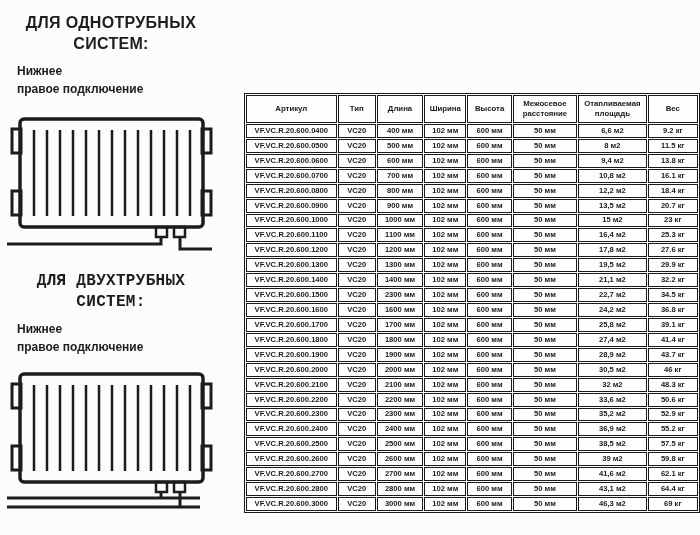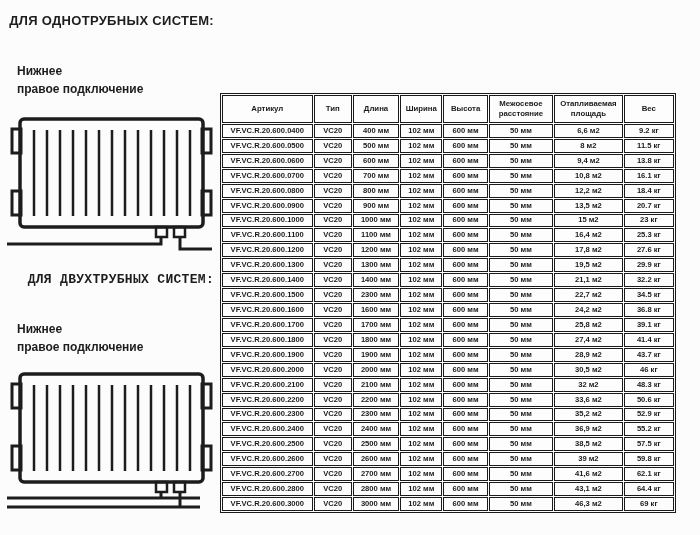--- a/index.html
+++ b/index.html
@@ -7,43 +7,43 @@
     position:relative;
     width:700px;height:535px;
     background:#fcfcfc;
     font-family:"Liberation Sans","DejaVu Sans",sans-serif;
     color:#1d1d1d;
     overflow:hidden;
   }
   
   .section-heading{
     position:absolute;left:8px;width:206px;
-    text-align:right;
-    font-size:13px;font-weight:800;line-height:1.32;
+    text-align:center;
+    font-size:16px;font-weight:800;line-height:1.32;
     letter-spacing:.3px;color:#1d1d1d;
     white-space:pre-line;
   }
   .heading-1{top:12px;}
   .heading-2{top:271px;font-family:Liberation Mono, monospace;}
   .connection-label{
     position:absolute;left:17px;width:210px;
     font-size:12px;font-weight:700;line-height:1.5;
     color:#1d1d1d;white-space:pre-line;
   }
   .connection-1{top:62px;}
   .connection-2{top:320px;}
   .diagram{position:absolute;left:4px;width:222px;}
   .diagram-1{top:113px;height:142px;}
   .diagram-2{top:368px;height:148px;}
   .diagram svg{display:block;width:100%;height:100%;}
   .diagram *{stroke:#1c1c1c;fill:none;}
 
   
   .table-wrap{
-    position:absolute;left:220px;top:93px;width:456px;height:420px;
+    position:absolute;left:244px;top:93px;width:456px;height:420px;
   }
   table.spec{
     width:456px;height:420px;
     table-layout:fixed;
     border-collapse:separate;border-spacing:1.4px;
     background:#fdfdfd;
     border:1.6px solid #1a1a1a;
   }
   table.spec th,table.spec td{
     border:1.1px solid #1a1a1a;

